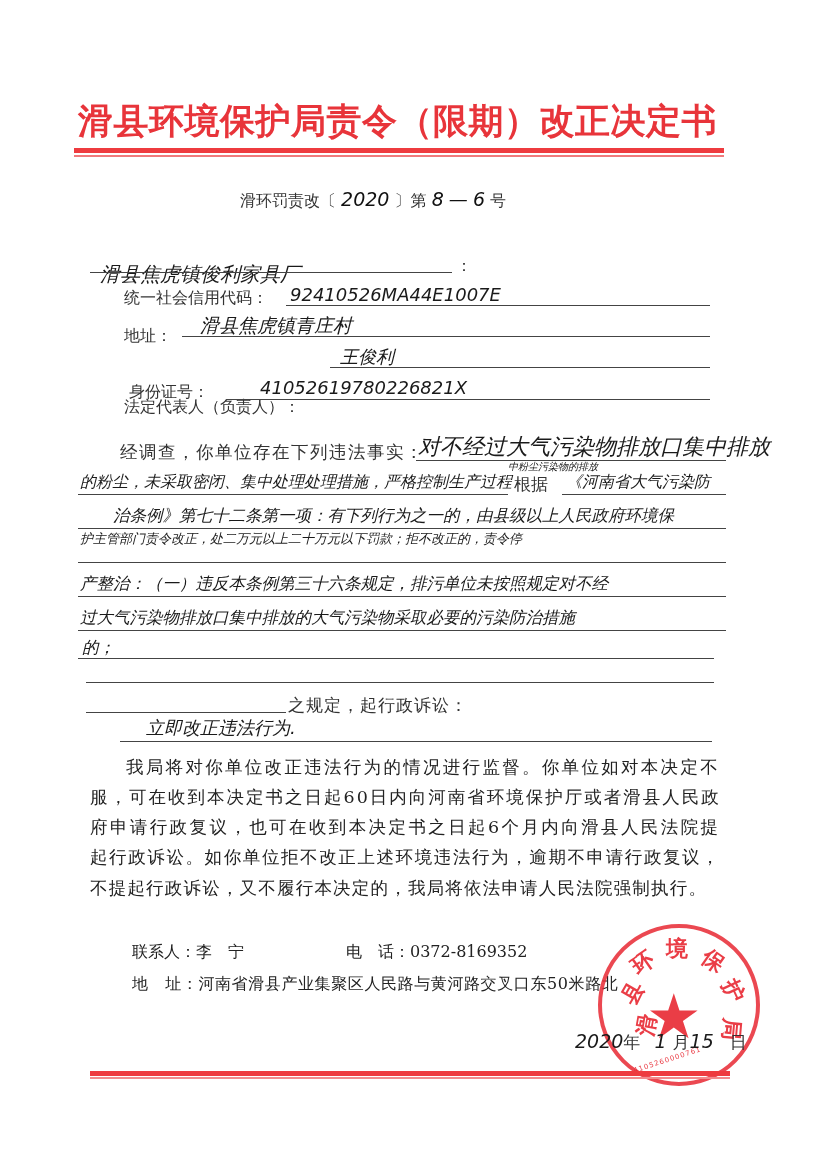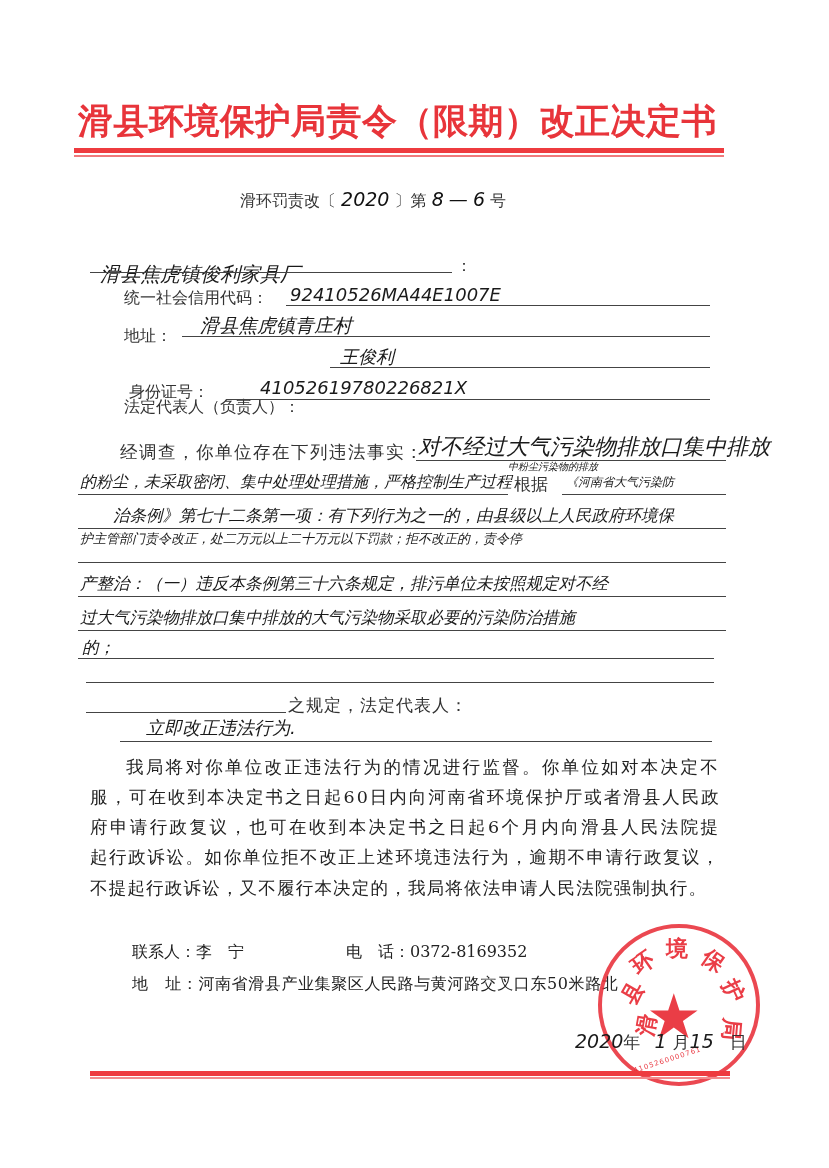--- a/index.html
+++ b/index.html
@@ -70,21 +70,21 @@
 <div class="abs hw field-hw" style="left:260px;top:377px;">41052619780226821X</div>
 <div class="line" style="left:226px;top:399px;width:484px;"></div>
 
 <div class="abs lbl" style="left:120px;top:440px;font-size:17.5px;letter-spacing:1.5px;">经调查，你单位存在下列违法事实：</div>
 <div class="abs hw para-hw" style="left:418px;top:430px;white-space:nowrap;">对不经过大气污染物排放口集中排放</div>
 <div class="line" style="left:416px;top:460px;width:310px;"></div>
 
 <div class="abs hw para-hw" style="left:80px;top:465px;white-space:nowrap;font-size:16px;">的粉尘，未采取密闭、集中处理处理措施，严格控制生产过程</div>
 <div class="abs hw" style="left:508px;top:460px;font-size:10px;white-space:nowrap;">中粉尘污染物的排放</div>
 <div class="abs lbl" style="left:514px;top:473px;font-size:17px;">根据</div>
-<div class="abs hw para-hw" style="left:566px;top:465px;white-space:nowrap;font-size:12px;">《河南省大气污染防</div>
+<div class="abs hw para-hw" style="left:566px;top:465px;white-space:nowrap;font-size:16px;">《河南省大气污染防</div>
 <div class="line" style="left:78px;top:494px;width:430px;"></div>
 <div class="line" style="left:562px;top:494px;width:164px;"></div>
 
 <div class="abs hw para-hw" style="left:80px;top:499px;white-space:nowrap;font-size:16.5px;margin-left:33px;">治条例》第七十二条第一项：有下列行为之一的，由县级以上人民政府环境保</div>
 <div class="line" style="left:78px;top:528px;width:648px;"></div>
 
 <div class="abs hw para-hw" style="left:80px;top:522px;white-space:nowrap;font-size:13px;">护主管部门责令改正，处二万元以上二十万元以下罚款；拒不改正的，责令停</div>
 <div class="line" style="left:78px;top:562px;width:648px;"></div>
 
 <div class="abs hw para-hw" style="left:80px;top:567px;white-space:nowrap;font-size:16.5px;">产整治：（一）违反本条例第三十六条规定，排污单位未按照规定对不经</div>
@@ -92,21 +92,21 @@
 
 <div class="abs hw para-hw" style="left:80px;top:601px;white-space:nowrap;font-size:16.5px;">过大气污染物排放口集中排放的大气污染物采取必要的污染防治措施</div>
 <div class="line" style="left:78px;top:630px;width:648px;"></div>
 
 <div class="abs hw para-hw" style="left:82px;top:631px;white-space:nowrap;font-size:16.5px;">的；</div>
 <div class="line" style="left:78px;top:658px;width:636px;"></div>
 
 <div class="line" style="left:86px;top:682px;width:628px;"></div>
 
 <div class="line" style="left:86px;top:712px;width:200px;"></div>
-<div class="abs lbl" style="left:288px;top:694px;font-size:17px;letter-spacing:1px;">之规定，法定代表人：</div>
+<div class="abs lbl" style="left:288px;top:694px;font-size:17px;letter-spacing:1px;">之规定，起行政诉讼：</div>
 
 <div class="abs hw" style="left:146px;top:716px;font-size:18px;white-space:nowrap;">立即改正违法行为.</div>
 <div class="line" style="left:120px;top:741px;width:592px;"></div>
 
 <div class="abs body-text" style="left:126px;top:752px;white-space:nowrap;">我局将对你单位改正违法行为的情况进行监督。你单位如对本决定不</div>
 <div class="abs body-text" style="left:90px;top:782px;white-space:nowrap;letter-spacing:2px;">服，可在收到本决定书之日起60日内向河南省环境保护厅或者滑县人民政</div>
 <div class="abs body-text" style="left:90px;top:812px;white-space:nowrap;letter-spacing:2.4px;">府申请行政复议，也可在收到本决定书之日起6个月内向滑县人民法院提</div>
 <div class="abs body-text" style="left:90px;top:842px;white-space:nowrap;letter-spacing:1.6px;">起行政诉讼。如你单位拒不改正上述环境违法行为，逾期不申请行政复议，</div>
 <div class="abs body-text" style="left:90px;top:873px;white-space:nowrap;letter-spacing:1.2px;">不提起行政诉讼，又不履行本决定的，我局将依法申请人民法院强制执行。</div>
 

